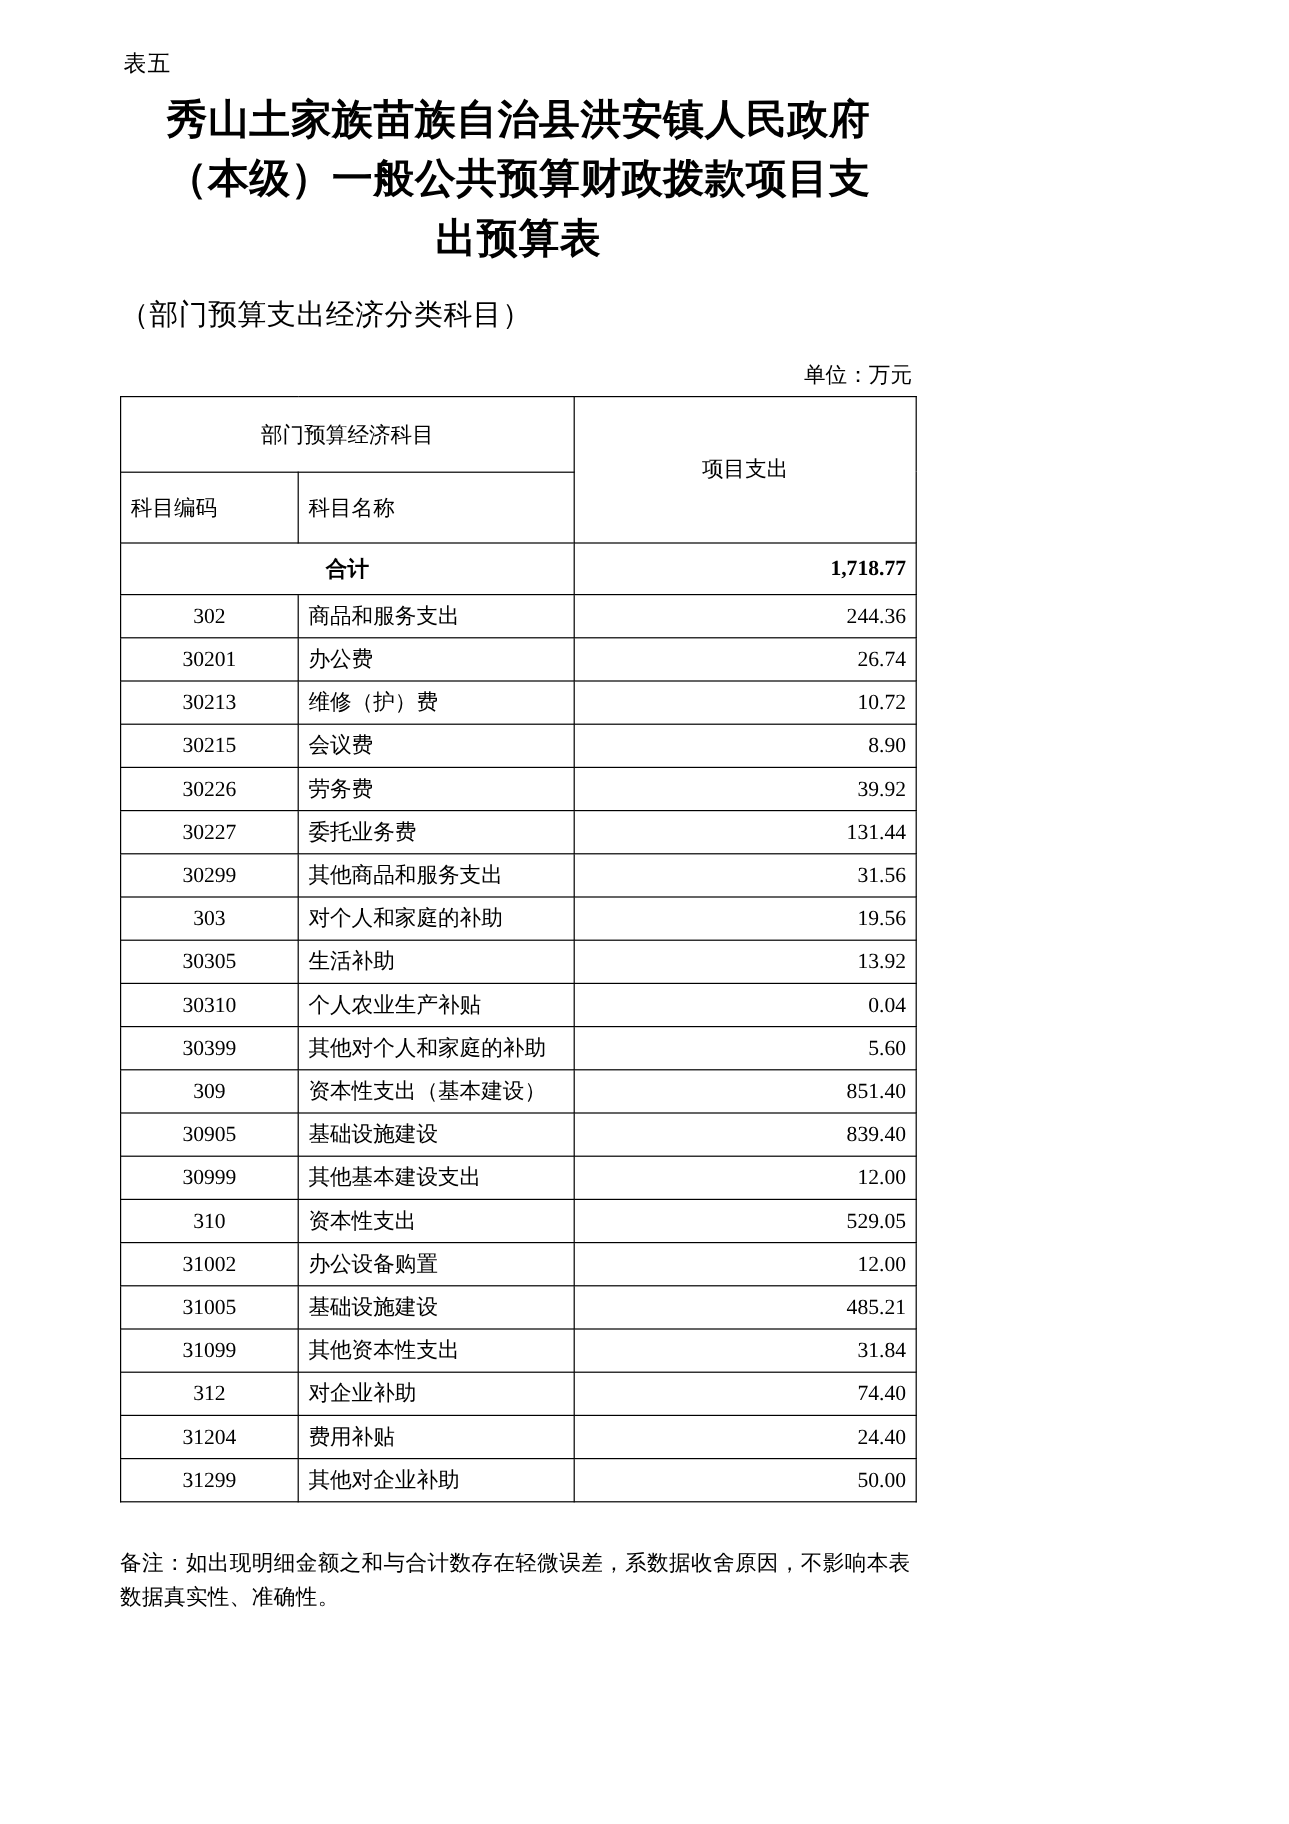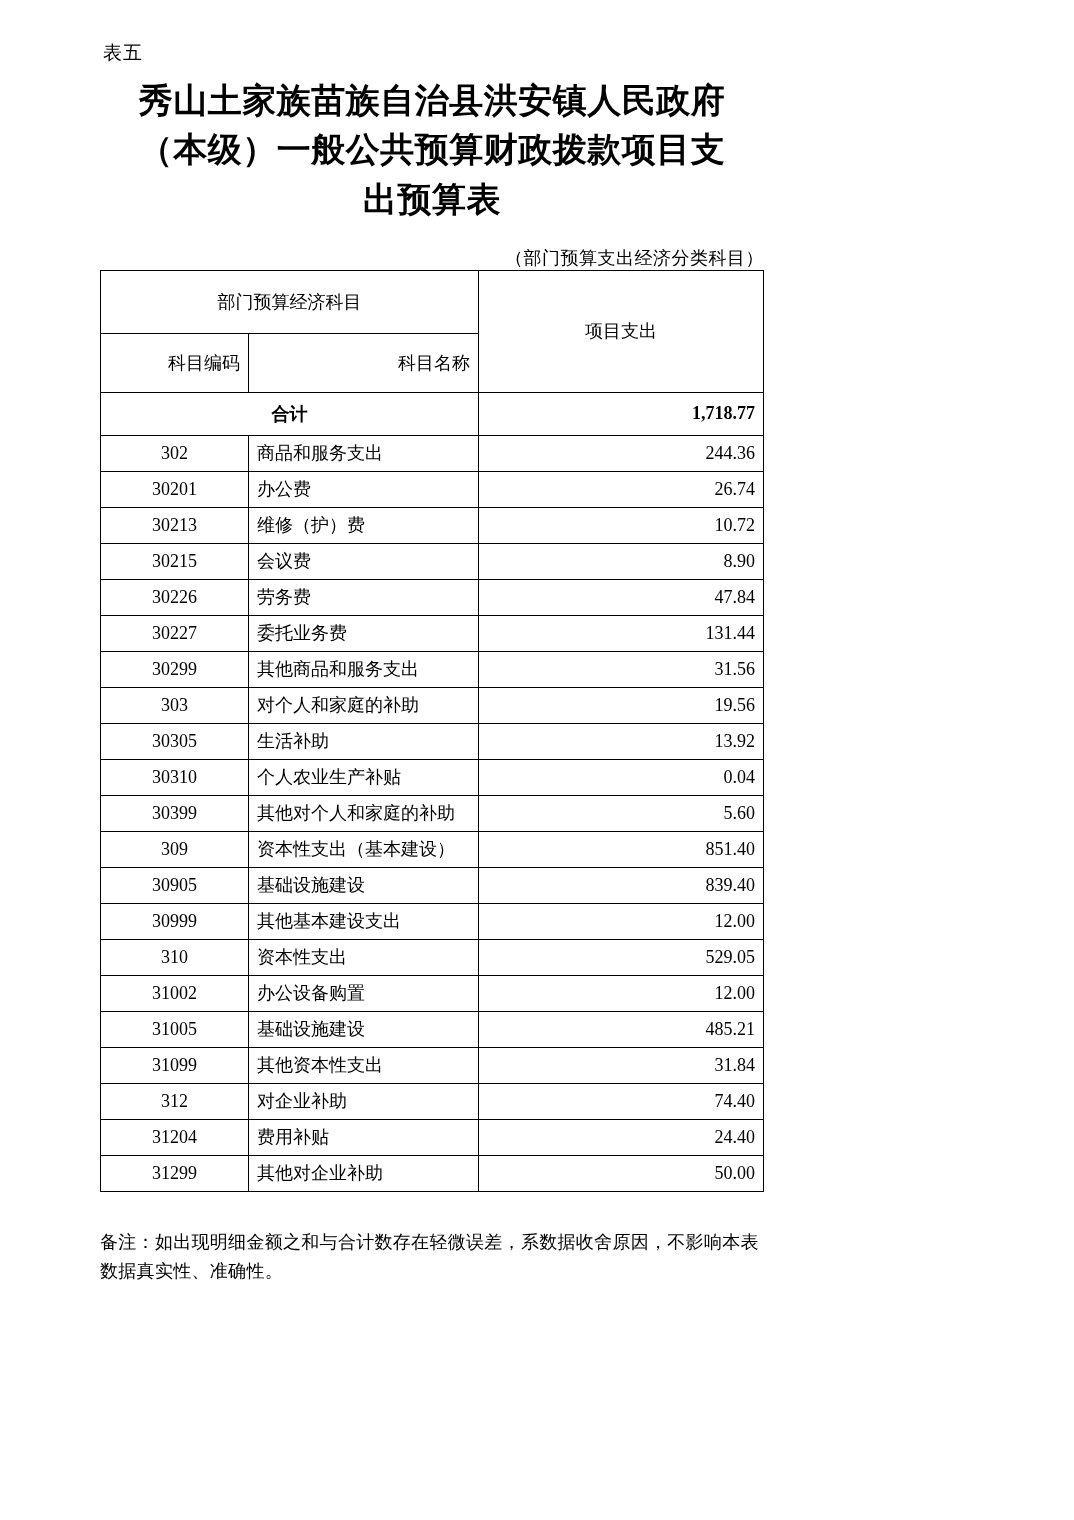--- a/index.html
+++ b/index.html
@@ -34,22 +34,22 @@
     padding-top: 76px;
     font-size: 34px;
     font-weight: bold;
     line-height: 1.45;
     text-align: center;
     letter-spacing: 0.5px;
     padding-left: 38px;
     padding-right: 38px;
   }
   .subtitle {
-    text-align: right;
-    font-size: 18px;
+    text-align: left;
+    font-size: 24px;
     margin-top: 22px;
     letter-spacing: 0.5px;
   }
   .unit-line {
     text-align: right;
     font-size: 18px;
     margin-top: 22px;
     margin-bottom: 6px;
     padding-right: 4px;
   }
@@ -68,21 +68,21 @@
   .hdr-merge {
     text-align: center;
     font-size: 20px;
     height: 62px !important;
   }
   .hdr-amount {
     text-align: center;
     font-size: 20px;
   }
   .hdr-sub {
-    text-align: right;
+    text-align: left;
     font-size: 20px;
     height: 58px !important;
   }
   .col-code { width: 148px; }
   .col-name { }
   .col-amt  { width: 285px; }
 
   .row-total td {
     font-weight: bold;
     font-size: 20px;
@@ -112,20 +112,21 @@
 <body>
 
 <div class="page">
 
   <div class="tag">表五</div>
 
   <h1 class="title">秀山土家族苗族自治县洪安镇人民政府（本级）一般公共预算财政拨款项目支出预算表</h1>
 
   <div class="subtitle">（部门预算支出经济分类科目）</div>
 
+  <div class="unit-line">单位：万元</div>
 
   <table class="budget">
     <colgroup>
       <col class="col-code">
       <col class="col-name">
       <col class="col-amt">
     </colgroup>
     <tbody>
       <tr>
         <td class="hdr-merge" colspan="2">部门预算经济科目</td>
@@ -156,21 +157,21 @@
           <td class="amt">10.72</td>
         </tr>
         <tr>
           <td class="code">30215</td>
           <td class="name-l1">会议费</td>
           <td class="amt">8.90</td>
         </tr>
         <tr>
           <td class="code">30226</td>
           <td class="name-l1">劳务费</td>
-          <td class="amt">47.84</td>
+          <td class="amt">39.92</td>
         </tr>
         <tr>
           <td class="code">30227</td>
           <td class="name-l1">委托业务费</td>
           <td class="amt">131.44</td>
         </tr>
         <tr>
           <td class="code">30299</td>
           <td class="name-l1">其他商品和服务支出</td>
           <td class="amt">31.56</td>

